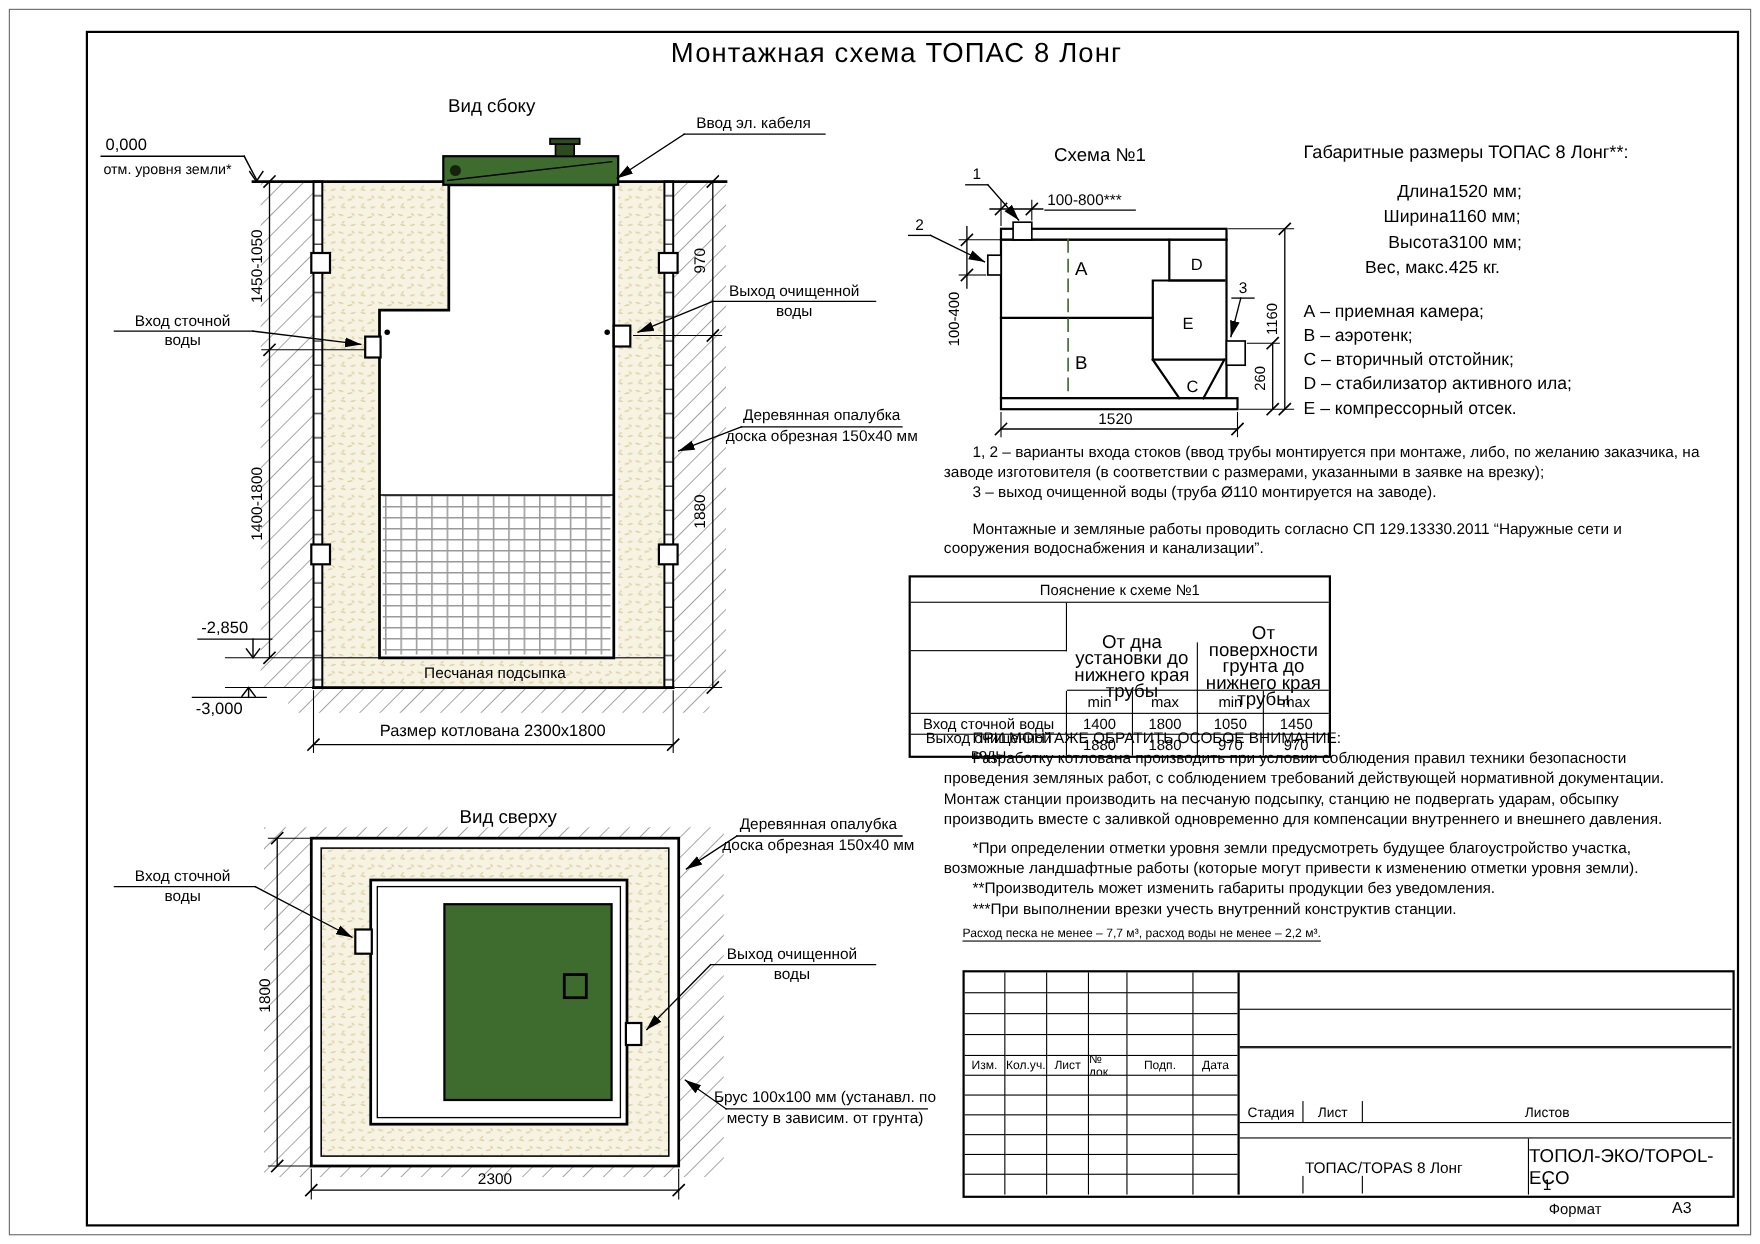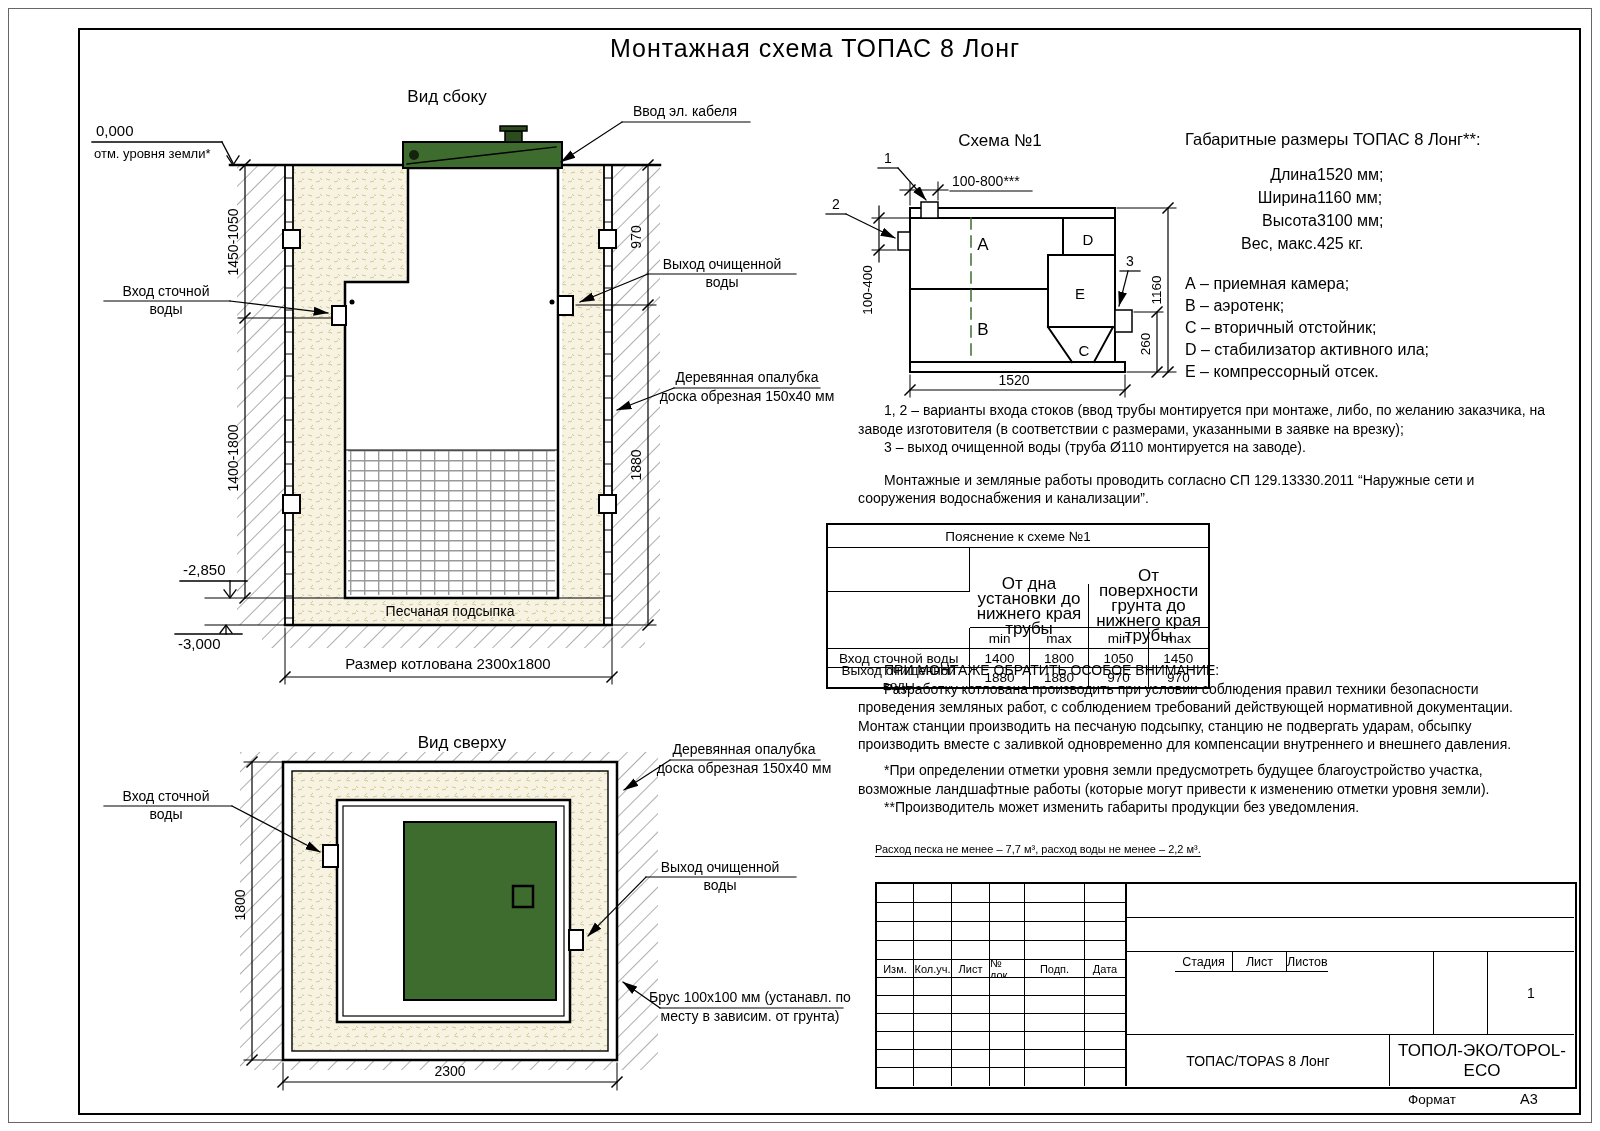--- a/index.html
+++ b/index.html
@@ -41,24 +41,24 @@
            grid-template-columns:37px 38px 38px 35px 60px 40px;
            grid-template-rows:19px 19px 19px 19px 18px repeat(6,18px);}
   #revgrid i{border-right:1.6px solid #000;border-bottom:1.6px solid #000;display:flex;
              align-items:center;justify-content:center;font-style:normal;font-size:11px;overflow:hidden;}
   #revgrid i:nth-child(6n){border-right:none;}
   #revgrid i:nth-child(n+61){border-bottom:none;}
   #tb-right{position:absolute;left:248px;top:0;width:449px;height:202px;border-left:2px solid #000;box-sizing:border-box;}
   .tbr-row{box-sizing:border-box;border-bottom:1.8px solid #000;}
   #tbr-r1{height:34px;} #tbr-r2{height:34px;}
   #tbr-r3{height:83px;display:flex;}
-  #tbr-r4{height:51px;display:flex;border-bottom:none;text-align:center;}
+  #tbr-r4{height:51px;display:flex;border-bottom:none;}
   #doc-cell{width:263px;box-sizing:border-box;border-right:1.8px solid #000;text-align:center;
             font-size:17px;line-height:19px;padding-top:13px;}
-  #stage-wrap{flex:1;display:flex;flex-direction:row;gap:48px;}
+  #stage-wrap{flex:1;display:flex;flex-direction:column;gap:48px;}
   #stage-top{height:24px;border-bottom:1.8px solid #000;}
   .stage-row{display:flex;flex:none;}
   .stage-row span{box-sizing:border-box;border-right:1.6px solid #000;display:flex;align-items:center;
                   justify-content:center;font-size:12.5px;}
   .stage-row span:last-child{border-right:none;}
   #stage-head{height:19px;border-bottom:1.6px solid #000;}
   #stage-vals{flex:1;}
   .sw1{width:58px;} .sw2{width:54px;} .sw3{flex:1;}
   #stage-vals span{font-size:14px;}
   #prod-cell{width:263px;box-sizing:border-box;border-right:1.8px solid #000;display:flex;
@@ -416,20 +416,21 @@
   </div>
 
   <div class="abs txt" id="attention-block">
     <div class="indent">ПРИ МОНТАЖЕ ОБРАТИТЬ ОСОБОЕ ВНИМАНИЕ:</div>
     <div class="indent">Разработку котлована производить при условии соблюдения правил техники безопасности проведения земляных работ, с соблюдением требований действующей нормативной документации. Монтаж станции производить на песчаную подсыпку, станцию не подвергать ударам, обсыпку производить вместе с заливкой одновременно для компенсации внутреннего и внешнего давления.</div>
   </div>
 
   <div class="abs txt" id="footnotes-block">
     <div class="indent">*При определении отметки уровня земли предусмотреть будущее благоустройство участка, возможные ландшафтные работы (которые могут привести к изменению отметки уровня земли).</div>
     <div class="indent">**Производитель может изменить габариты продукции без уведомления.</div>
+    <div class="indent">***При выполнении врезки учесть внутренний конструктив станции.</div>
   </div>
 
   <div class="abs" id="consumption">Расход песка не менее – 7,7 м³, расход воды не менее – 2,2 м³.</div>
 
   <div class="abs" id="title-block">
     <div id="revgrid">
       <i></i>
         <i></i>
         <i></i>
         <i></i>

